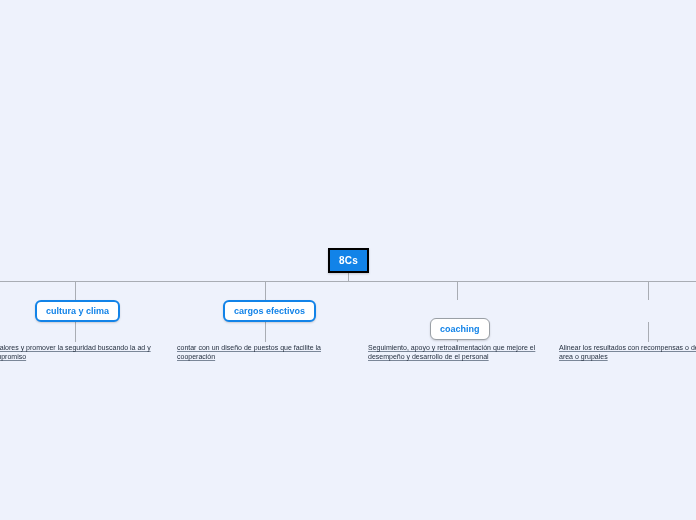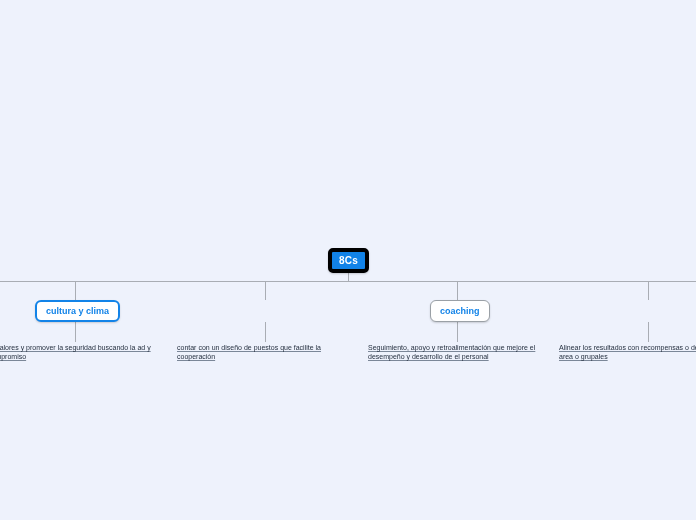--- a/index.html
+++ b/index.html
@@ -44,22 +44,22 @@
   }
 
   
   .root-node {
     position: absolute;
     left: 328px;
     top: 248px;
     width: 41px;
     height: 25px;
     background: #1283e8;
-    border: 4px solid #000000;
-    border-radius: 5px;
+    border: 2px solid #000000;
+    border-radius: 0;
     box-sizing: border-box;
     display: flex;
     align-items: center;
     justify-content: center;
     box-shadow: 0 1px 2px rgba(0,0,0,0.18);
   }
   .root-node .label {
     color: #ffffff;
     font-size: 10px;
     font-weight: bold;
@@ -127,22 +127,25 @@
   <div class="v-line" style="left:648px; top:322px; height:20px;"></div>
 
   <div class="root-node">
     <span class="label">8Cs</span>
   </div>
 
   <div class="branch-node accent" style="left:35px; top:300px;">
     <span class="label">cultura y clima</span>
   </div>
 
+  <div class="branch-node accent" style="left:223px; top:300px;">
+    <span class="label">cargos efectivos</span>
+  </div>
 
-  <div class="branch-node plain" style="left:430px; top:300px;">
+  <div class="branch-node plain" style="left:430px; top:318px;">
     <span class="label">coaching</span>
   </div>
 
 
   <div class="leaf-text" style="left:-12px; top:343px; width:172px;">ar valores y promover la seguridad buscando la
 ad y compromiso</div>
 
   <div class="leaf-text" style="left:177px; top:343px; width:162px;">contar con un diseño de puestos que facilite la
 cooperación</div>
 

